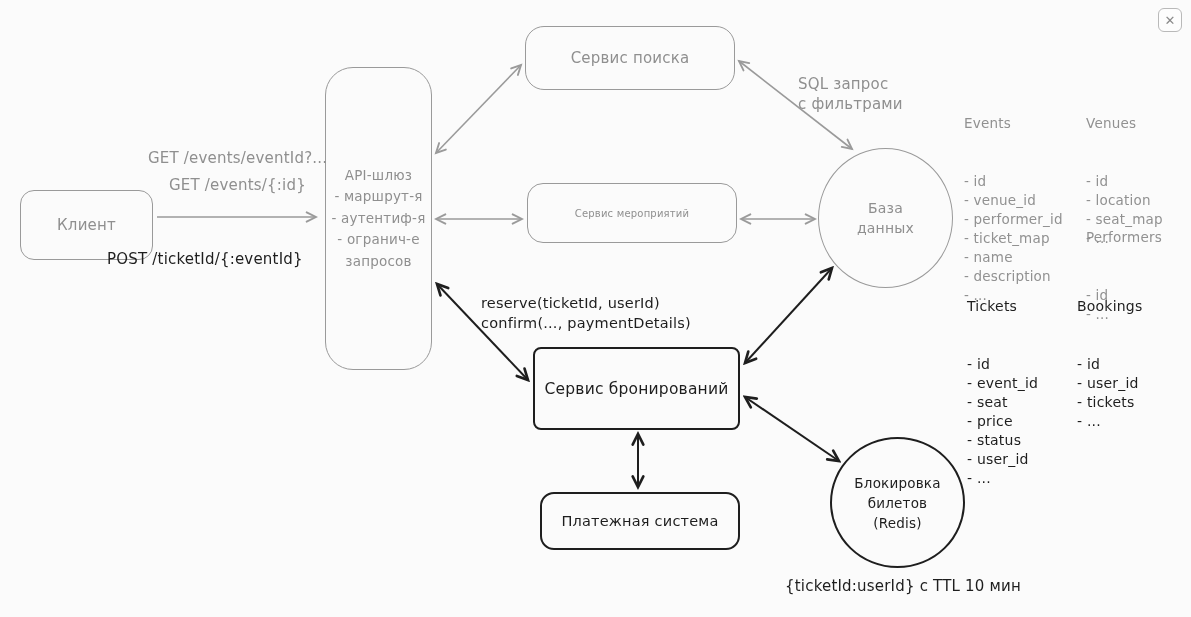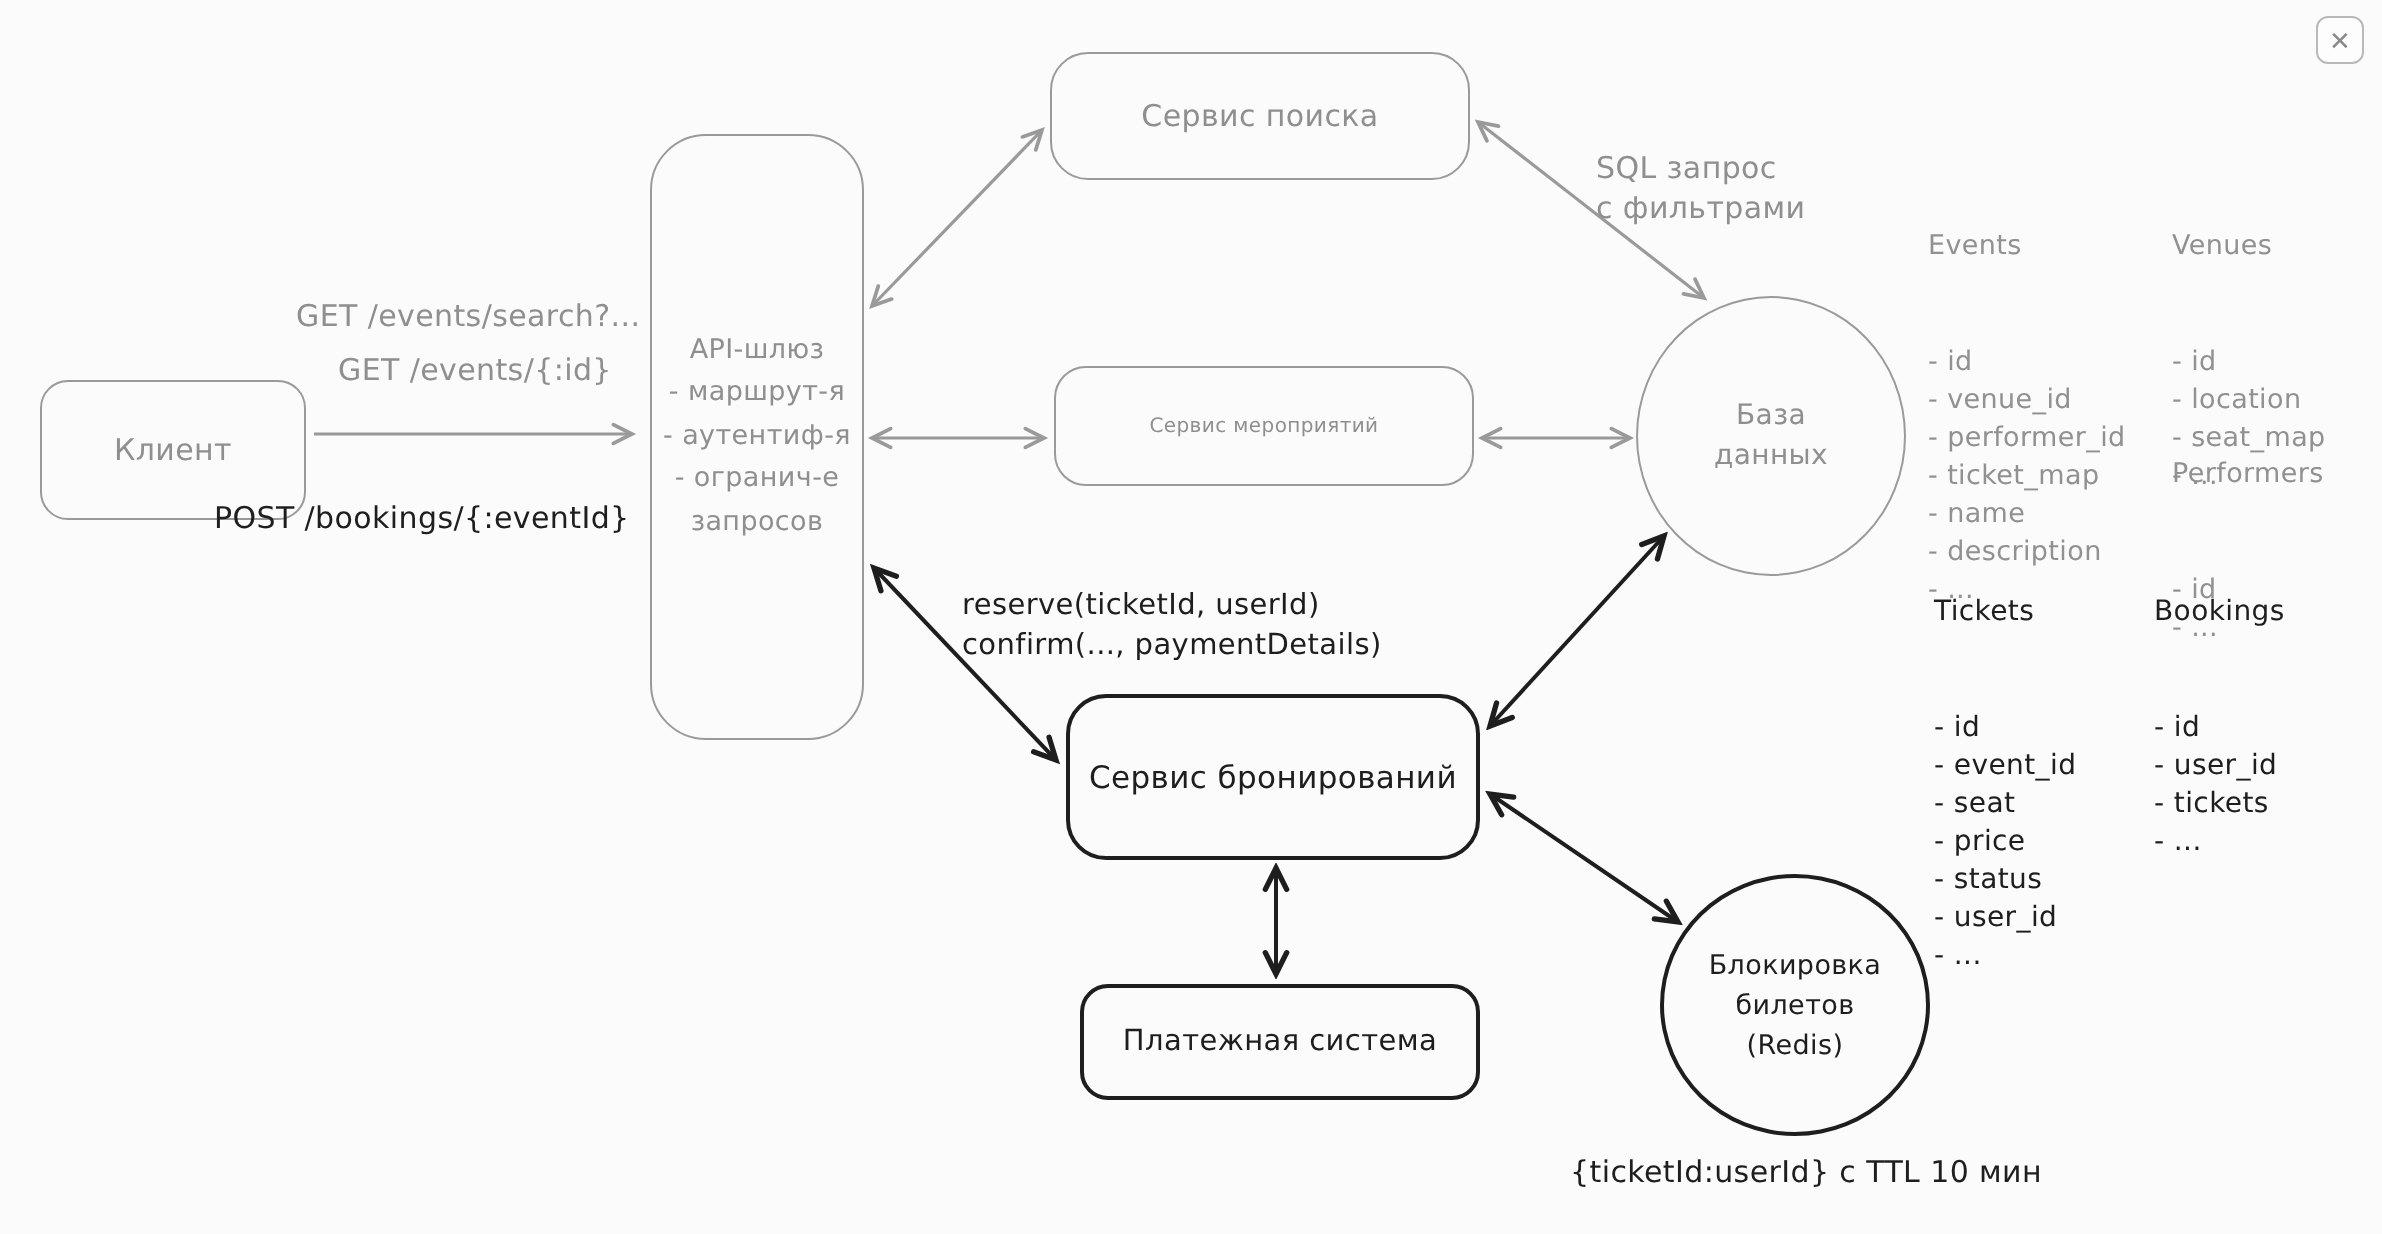--- a/index.html
+++ b/index.html
@@ -30,21 +30,21 @@
   .node.gray { border: 1.6px solid #9a9a9a; color: #8f8f8f; }
   .node.black { border: 2px solid #1e1e1e; color: #1e1e1e; }
   .roundrect { border-radius: 16px; }
   .ellipse { border-radius: 50%; }
 
   .client { left: 20px; top: 190px; width: 133px; height: 70px; font-size: 15px; border-radius: 14px; }
   .api-gw { left: 325px; top: 67px; width: 107px; height: 303px; border-radius: 28px; font-size: 13.5px; line-height: 21.5px; }
   .search-svc { left: 525px; top: 26px; width: 210px; height: 64px; font-size: 15px; border-radius: 19px; }
   .events-svc { left: 527px; top: 183px; width: 210px; height: 60px; font-size: 10px; }
   .db { left: 818px; top: 148px; width: 135px; height: 140px; font-size: 14px; line-height: 20px; }
-  .booking-svc { left: 533px; top: 347px; width: 207px; height: 83px; font-size: 15.5px; border-radius: 20px; }
+  .booking-svc { left: 533px; top: 347px; width: 207px; height: 83px; font-size: 15.5px; border-radius: 8px; }
   .payment { left: 540px; top: 492px; width: 200px; height: 58px; font-size: 14.5px; border-radius: 14px; }
   .redis { left: 830px; top: 437px; width: 135px; height: 131px; font-size: 13.5px; line-height: 20px; }
 
   .lbl {
     position: absolute;
     white-space: pre;
     letter-spacing: 0.2px;
   }
   .lbl.gray { color: #8f8f8f; }
   .lbl.black { color: #1e1e1e; }
@@ -151,23 +151,23 @@
   </div>
 
   <div class="node black ellipse redis">
     <div>
         <div>Блокировка</div>
         <div>билетов</div>
         <div>(Redis)</div>
       </div>
   </div>
 
-  <div class="lbl gray lbl-get-search">GET /events/search?...</div>
+  <div class="lbl gray lbl-get-search">GET /events/eventId?...</div>
   <div class="lbl gray lbl-get-id">GET /events/{:id}</div>
-  <div class="lbl black lbl-post">POST /bookings/{:eventId}</div>
+  <div class="lbl black lbl-post">POST /ticketId/{:eventId}</div>
   <div class="lbl gray lbl-sql"><div>SQL запрос</div><div>с фильтрами</div></div>
   <div class="lbl black lbl-rpc"><div>reserve(ticketId, userId)</div><div>confirm(..., paymentDetails)</div></div>
   <div class="lbl black lbl-ttl">{ticketId:userId} с TTL 10 мин</div>
 
   <div class="schema gray schema-events">
     <div class="hdr">Events</div>
     <div><div>- id</div><div>- venue_id</div><div>- performer_id</div><div>- ticket_map</div><div>- name</div><div>- description</div><div>- ...</div></div>
   </div>
 
   <div class="schema gray schema-venues">

